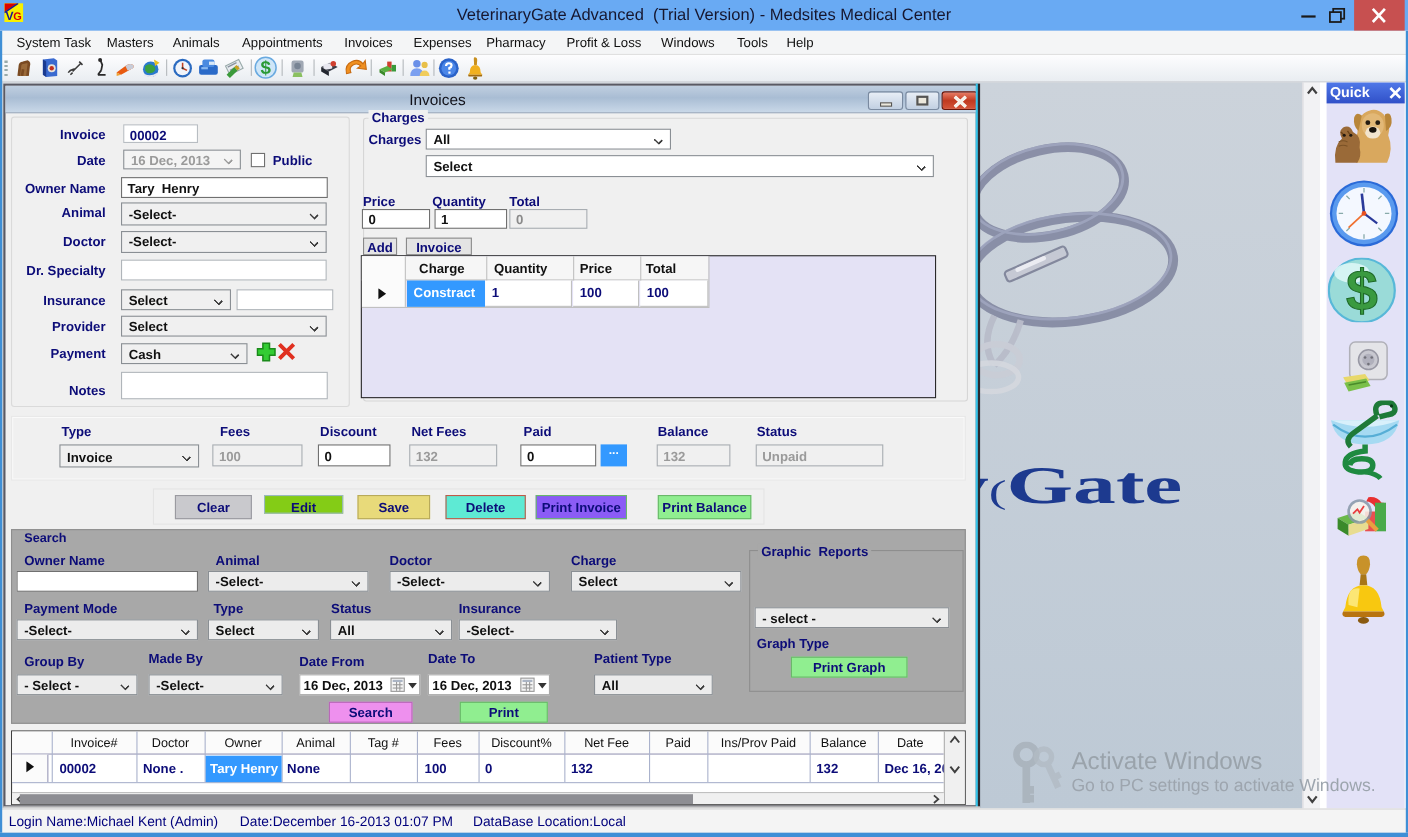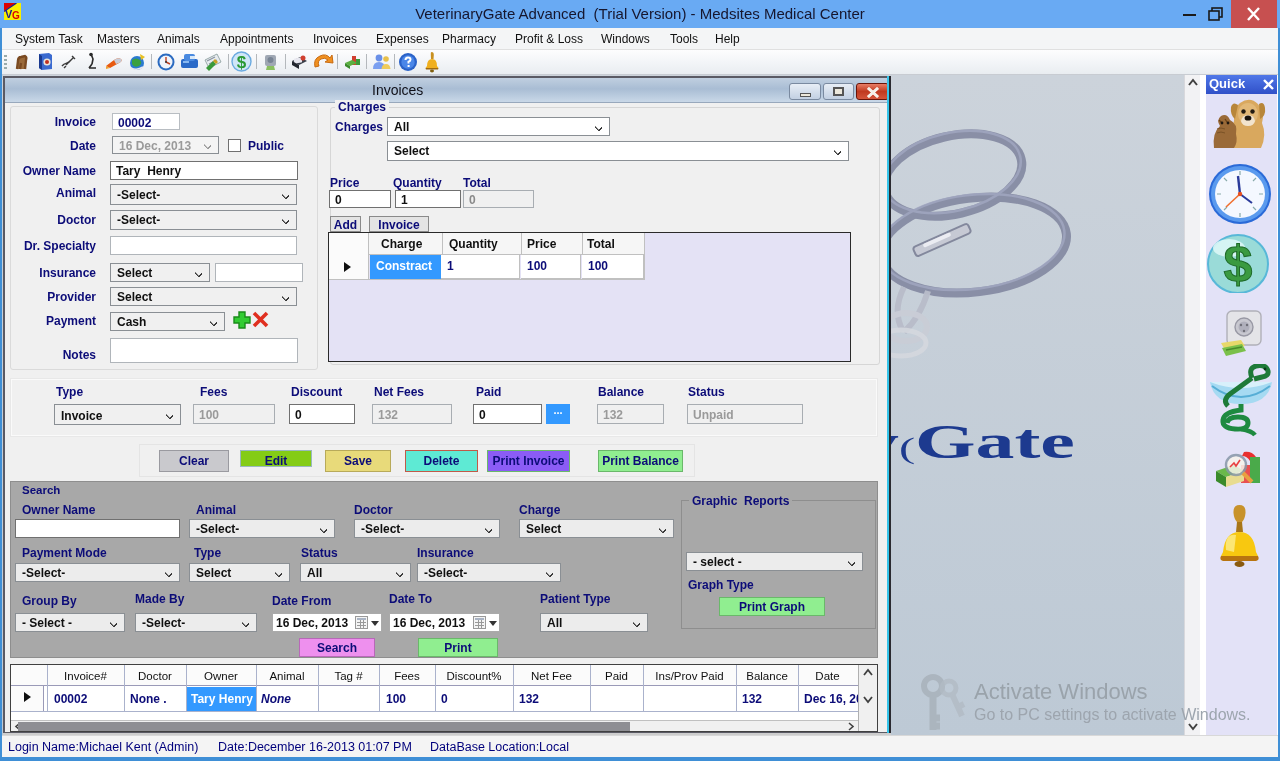--- a/index.html
+++ b/index.html
@@ -468,21 +468,21 @@
         <div class="abs" style="left:579px;top:0;width:1px;height:46px;background:#aab2cc;"></div>
         <div class="abs" style="left:632px;top:0;width:1px;height:46px;background:#aab2cc;"></div>
         <div class="abs" style="left:725px;top:0;width:1px;height:46px;background:#aab2cc;"></div>
         <div class="abs" style="left:787px;top:0;width:1px;height:46px;background:#aab2cc;"></div>
         <div class="abs" style="left:0;top:46px;width:847px;height:1px;background:#aab2cc;"></div>
       </div>
       <div class="abs" id="gridrow" style="left:0;top:22px;width:847px;height:24px;font-weight:bold;font-size:12px;color:#0c0c78;">
         <div class="abs" style="left:43px;top:5px;">00002</div>
         <div class="abs" style="left:119px;top:5px;">None .</div>
         <div class="abs" style="left:176px;top:0;width:69px;height:24px;background:#3399ff;color:#fff;padding:5px 0 0 4px;">Tary  Henry</div>
-        <div class="abs" style="left:250px;top:5px;font-style:italic;">None</div>
+        <div class="abs" style="left:250px;top:5px;">None</div>
         <div class="abs" style="left:375px;top:5px;">100</div>
         <div class="abs" style="left:430px;top:5px;">0</div>
         <div class="abs" style="left:508px;top:5px;">132</div>
         <div class="abs" style="left:731px;top:5px;">132</div>
         <div class="abs" style="left:793px;top:5px;white-space:nowrap;">Dec 16, 20</div>
       </div>
 
       <div class="abs" style="left:847px;top:0;width:19px;height:66px;background:#f0f0f0;border-left:1px solid #b0b0b0;">
         <svg class="abs" style="left:3px;top:2px;" width="12" height="12">
             <path d="M2 8 L6 3 L10 8" stroke="#404040" stroke-width="1.8" fill="none"></path>

